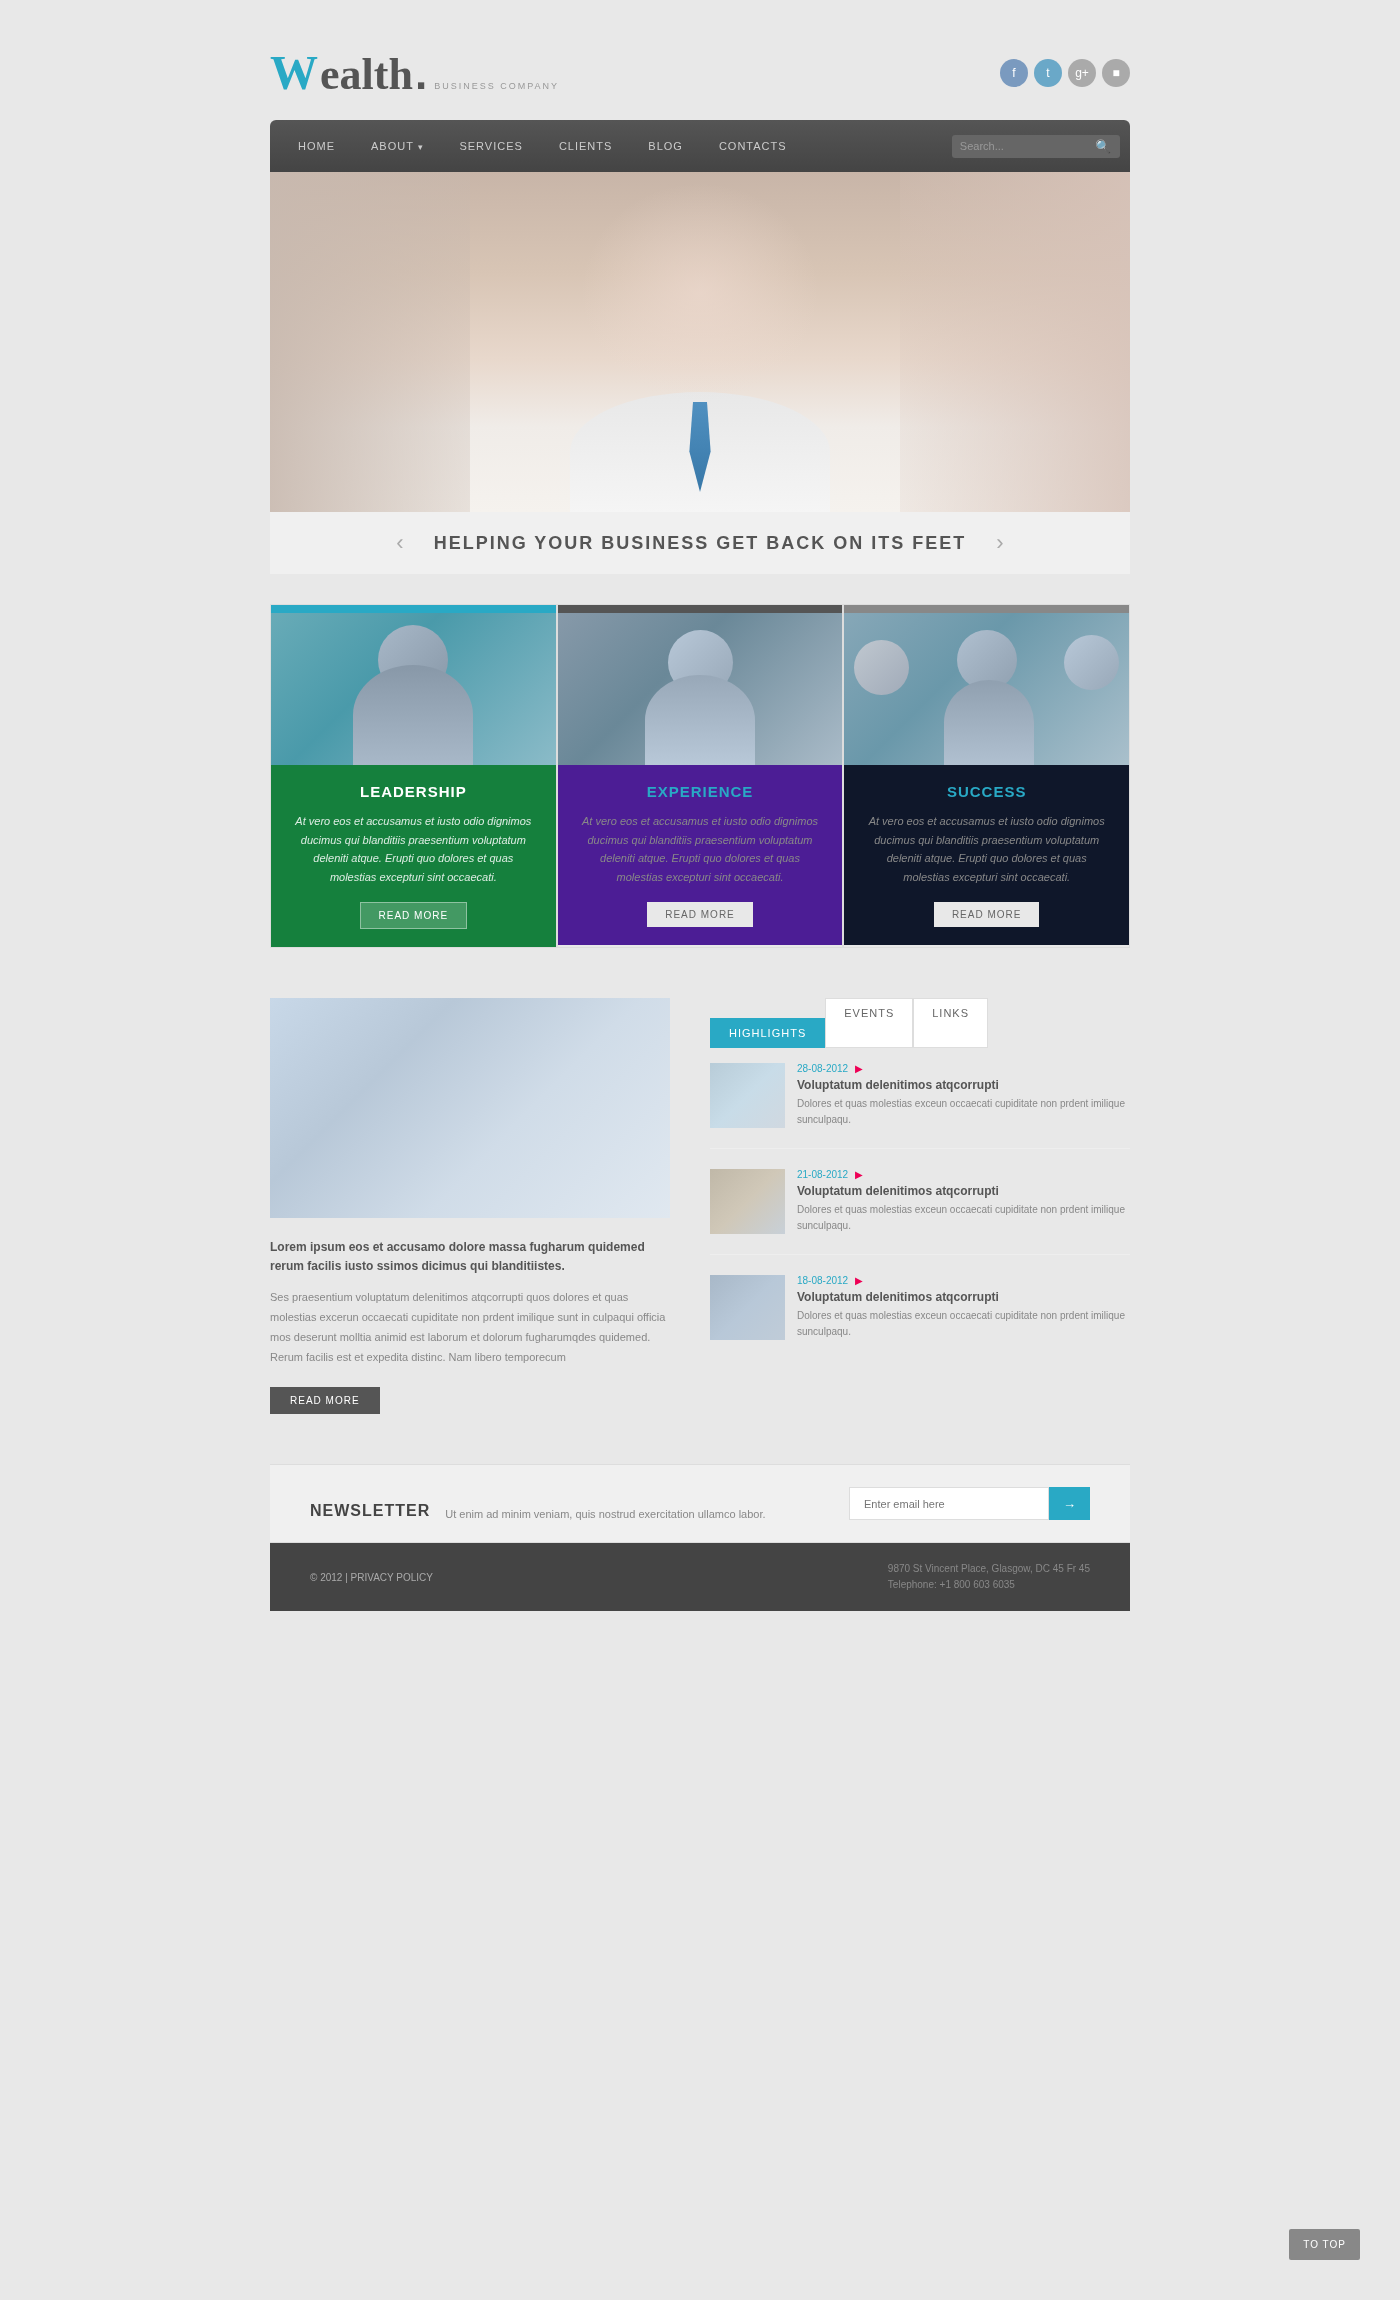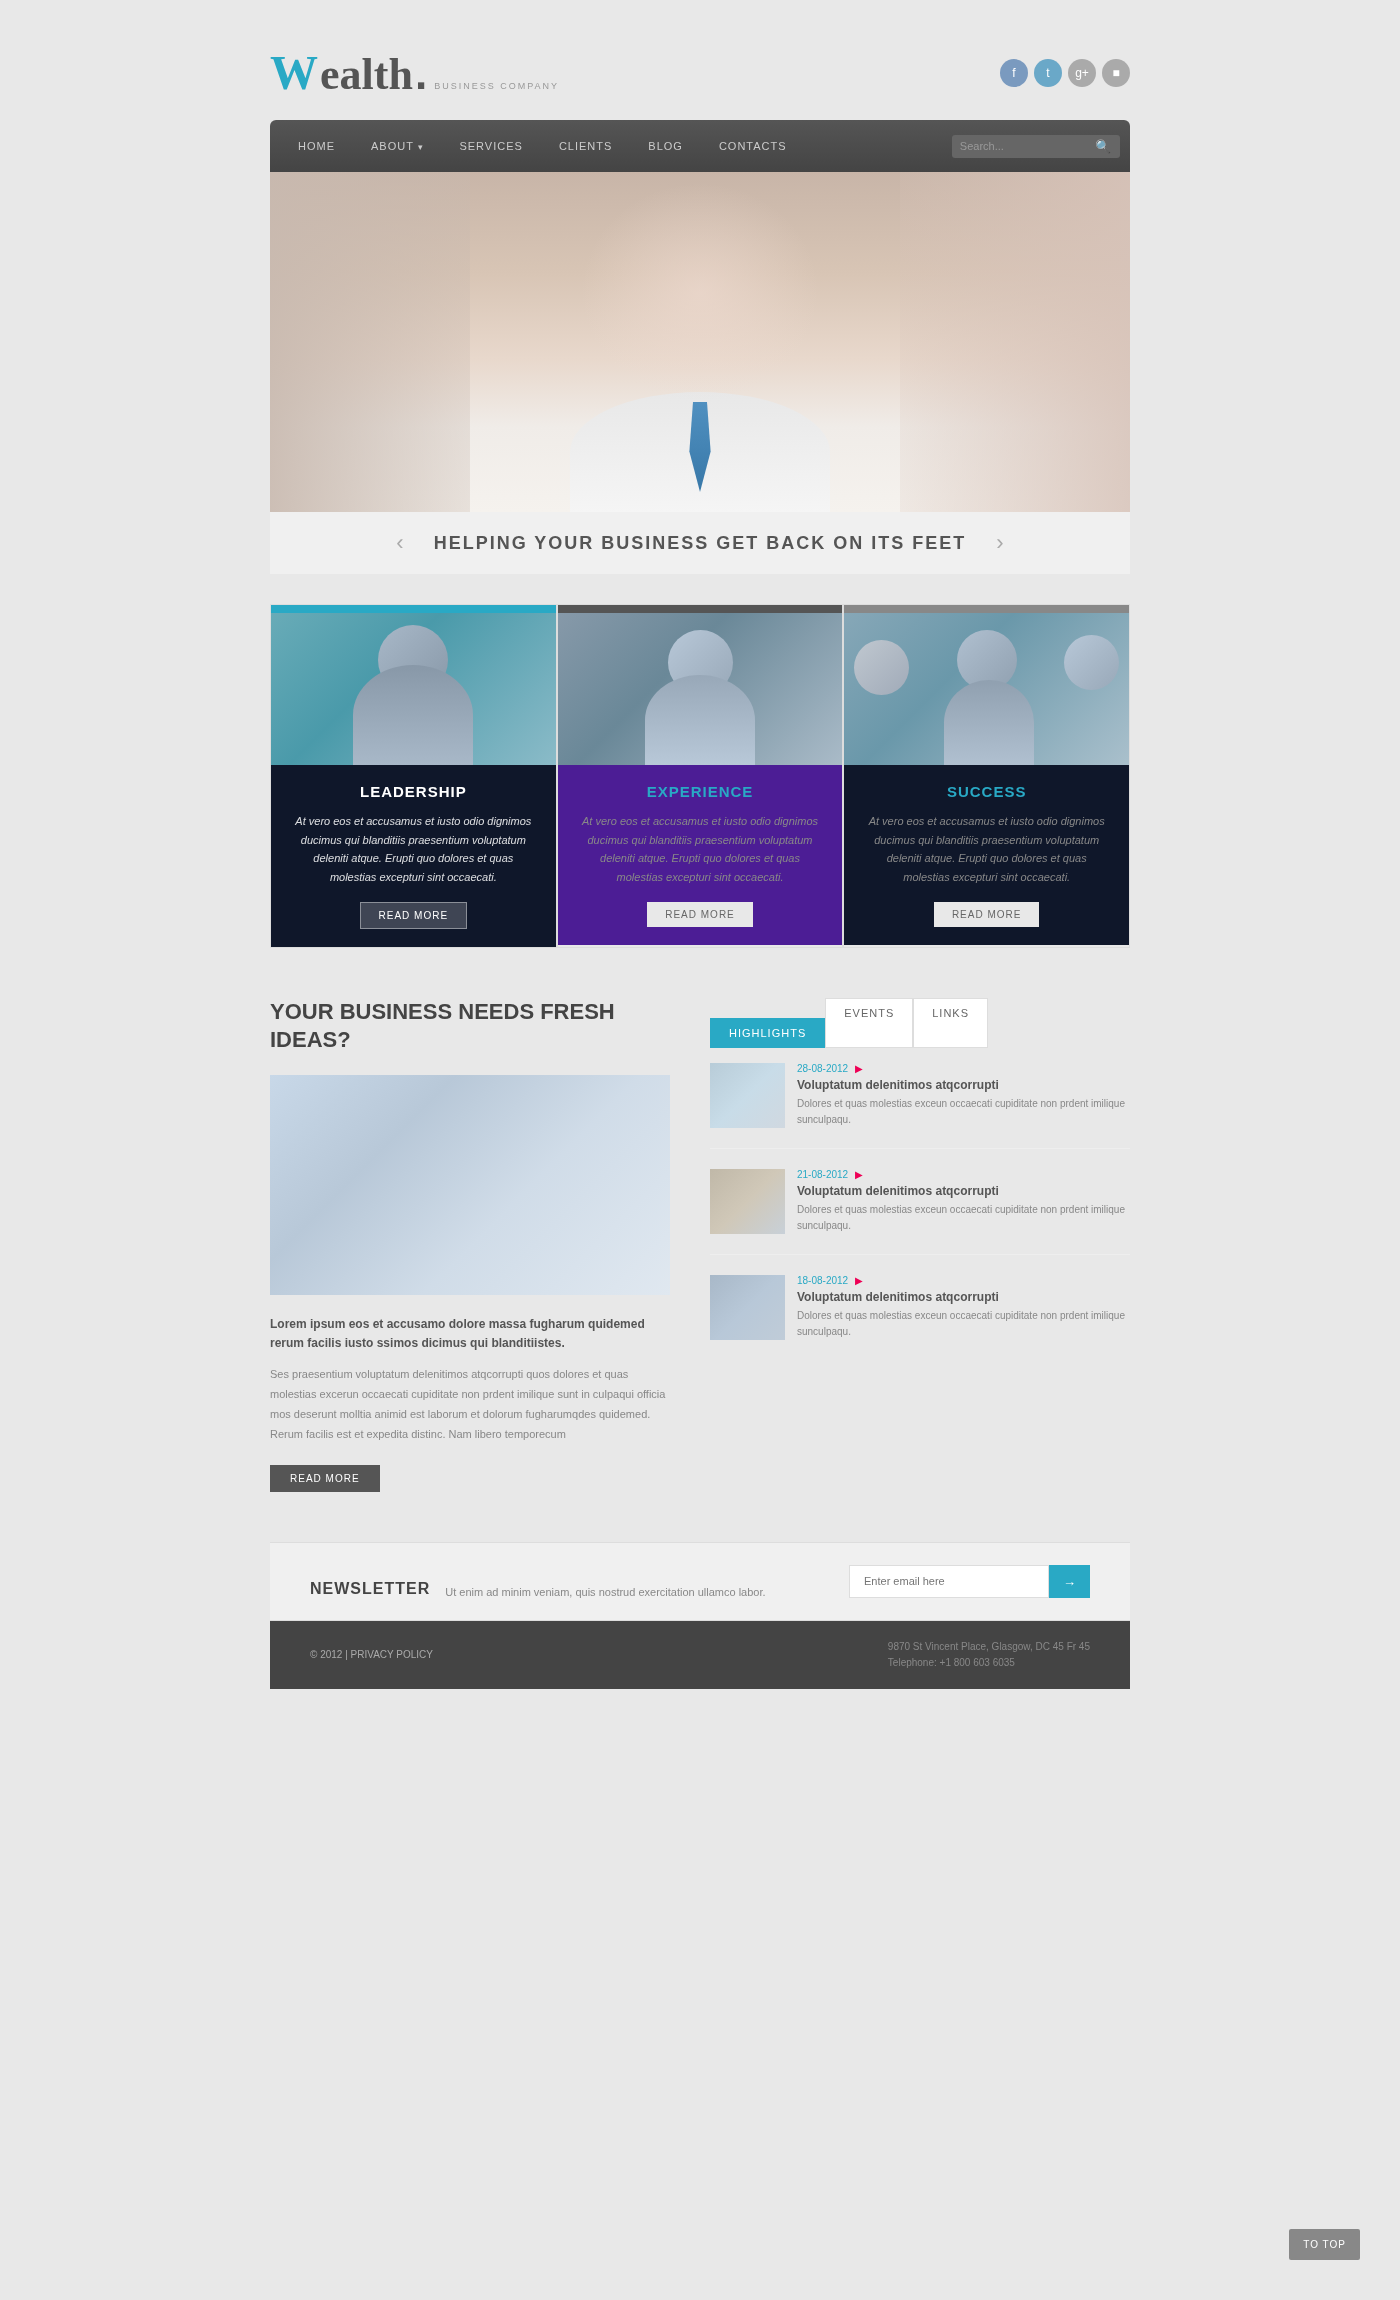--- a/index.html
+++ b/index.html
@@ -170,21 +170,21 @@
       height: 8px;
       background: #333;
     }
     .card1 .card-img-top-bar { background: #29a9c5; }
     .card2 .card-img-top-bar { background: #555; }
     .card3 .card-img-top-bar { background: #888; }
     .card-body {
       padding: 18px 20px;
       text-align: center;
     }
-    .card1 .card-body { background: #0f172a; }
+    .card1 .card-body { background: #15803d; }
     .card2 .card-body { background: #4c1d95; }
     .card3 .card-body { background: #0f172a; }
     .card-title {
       font-size: 15px;
       font-weight: bold;
       text-transform: uppercase;
       letter-spacing: 1px;
       margin-bottom: 12px;
     }
     .card1 .card-title { color: white; }
@@ -542,21 +542,20 @@
         <div class="card-text">At vero eos et accusamus et iusto odio dignimos ducimus qui blanditiis praesentium voluptatum deleniti atque. Erupti quo dolores et quas molestias excepturi sint occaecati.</div>
         <button class="card-btn">READ MORE</button>
       </div>
     </div>
 
   </div>
 
   <div class="mid-section">
 
     <div class="mid-left">
-      <div class="mid-heading">YOUR BUSINESS NEEDS FRESH IDEAS?</div>
       <div class="mid-image">
         <div class="mid-image-person" style="background: linear-gradient(135deg, #c8d8e8 0%, #b8c8d8 30%, #d0dce8 60%, #e0e8f0 100%);"></div>
       </div>
       <div class="mid-text-bold">Lorem ipsum eos et accusamo dolore massa fugharum quidemed rerum facilis iusto ssimos dicimus qui blanditiistes.</div>
       <div class="mid-text-normal">Ses praesentium voluptatum delenitimos atqcorrupti quos dolores et quas molestias excerun occaecati cupiditate non prdent imilique sunt in culpaqui officia mos deserunt molltia animid est laborum et dolorum fugharumqdes quidemed. Rerum facilis est et expedita distinc. Nam libero temporecum</div>
       <button class="mid-btn">READ MORE</button>
     </div>
 
     <div class="mid-right">
 

